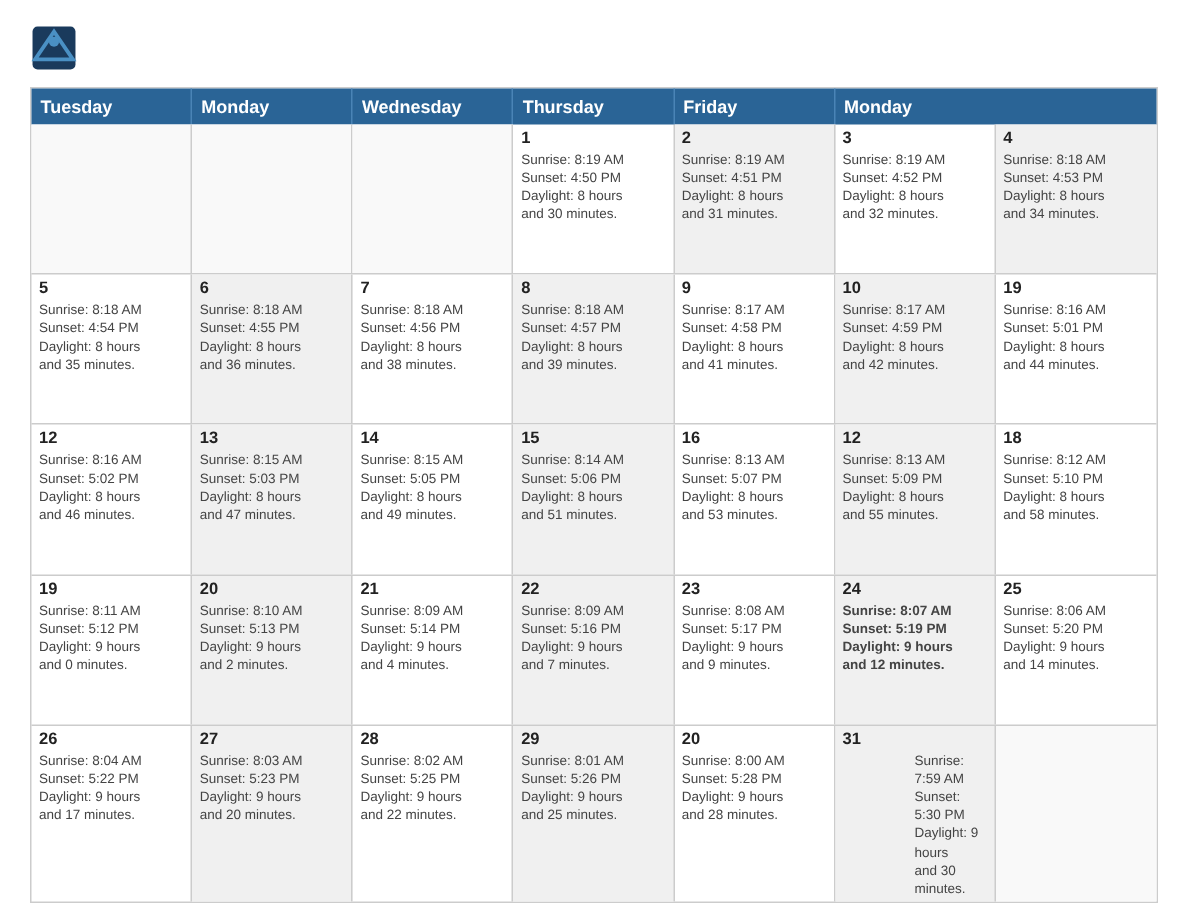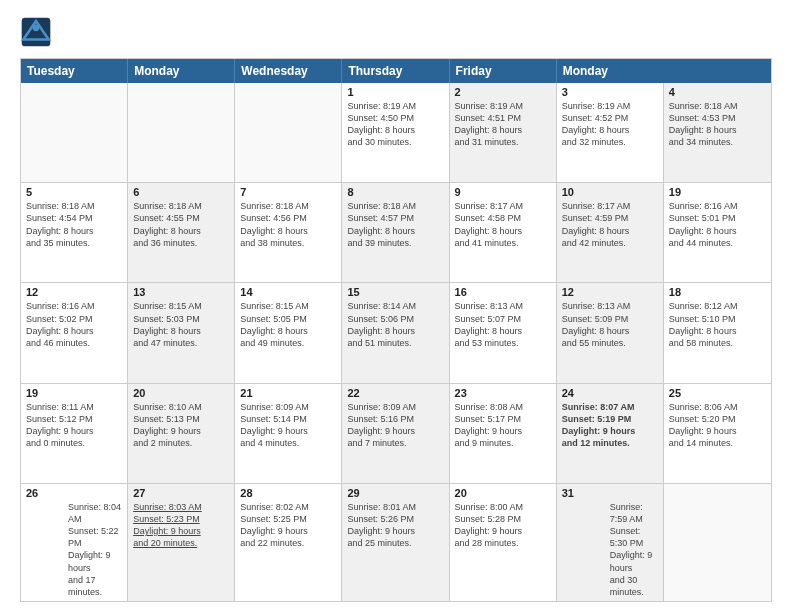--- a/index.html
+++ b/index.html
@@ -314,28 +314,28 @@
             <div class="day-num">25</div>
             <div class="day-info" style="white-space: pre-line;">Sunrise: 8:06 AM
 Sunset: 5:20 PM
 Daylight: 9 hours
 and 14 minutes.</div>
           </div>
         </div>
         <div class="cal-row">
           <div class="cal-cell">
             <div class="day-num">26</div>
-            <div class="day-info" style="white-space: pre-line; margin-left: 42px;">Sunrise: 8:04 AM
+            <div class="day-info" style="white-space: pre-line;">Sunrise: 8:04 AM
 Sunset: 5:22 PM
 Daylight: 9 hours
 and 17 minutes.</div>
           </div>
           <div class="cal-cell shaded">
             <div class="day-num">27</div>
-            <div class="day-info" style="white-space: pre-line; text-decoration: underline;">Sunrise: 8:03 AM
+            <div class="day-info" style="white-space: pre-line;">Sunrise: 8:03 AM
 Sunset: 5:23 PM
 Daylight: 9 hours
 and 20 minutes.</div>
           </div>
           <div class="cal-cell">
             <div class="day-num">28</div>
             <div class="day-info" style="white-space: pre-line;">Sunrise: 8:02 AM
 Sunset: 5:25 PM
 Daylight: 9 hours
 and 22 minutes.</div>

